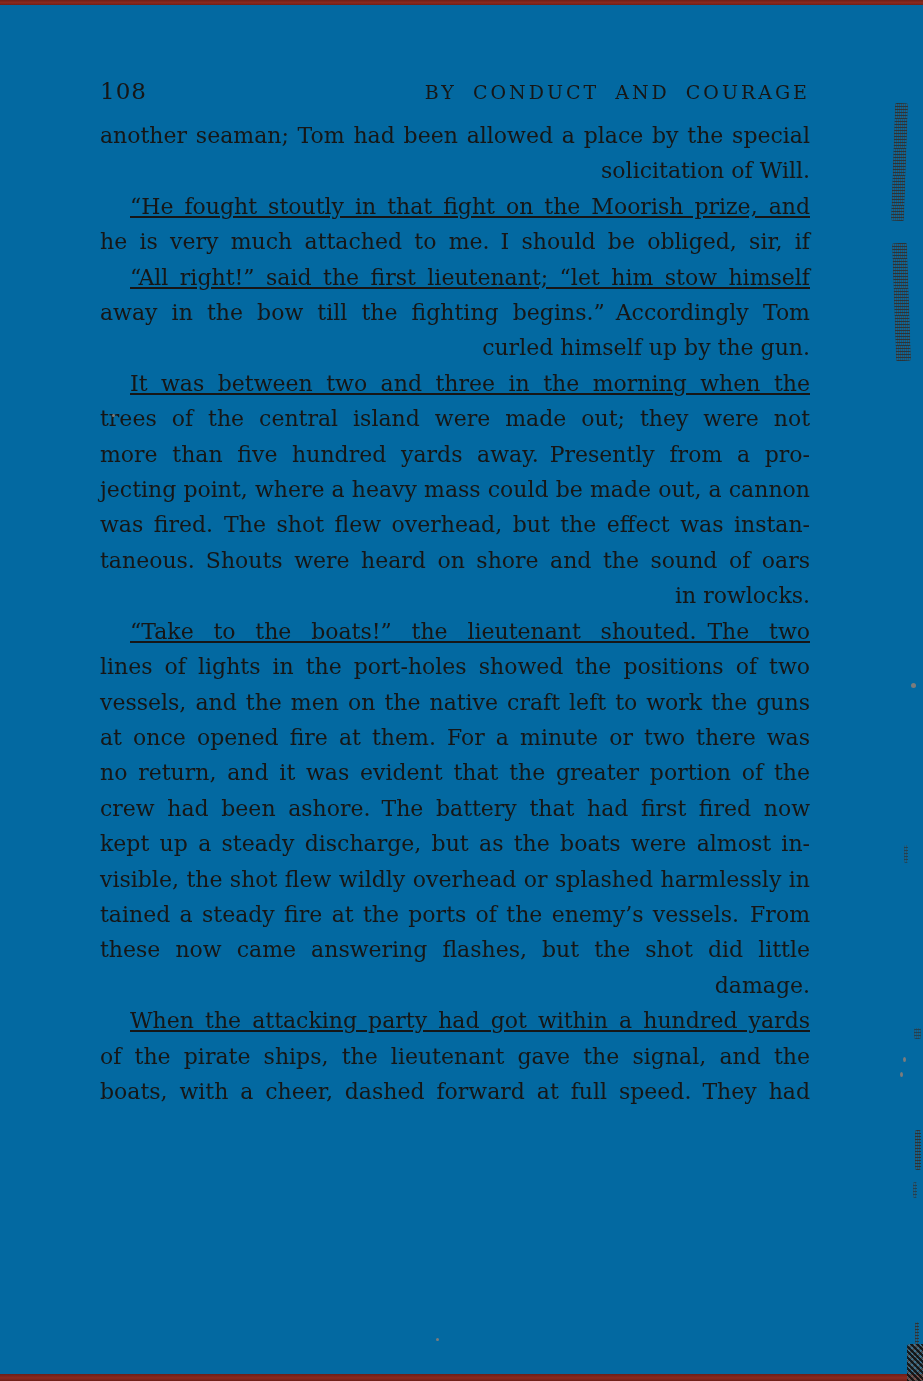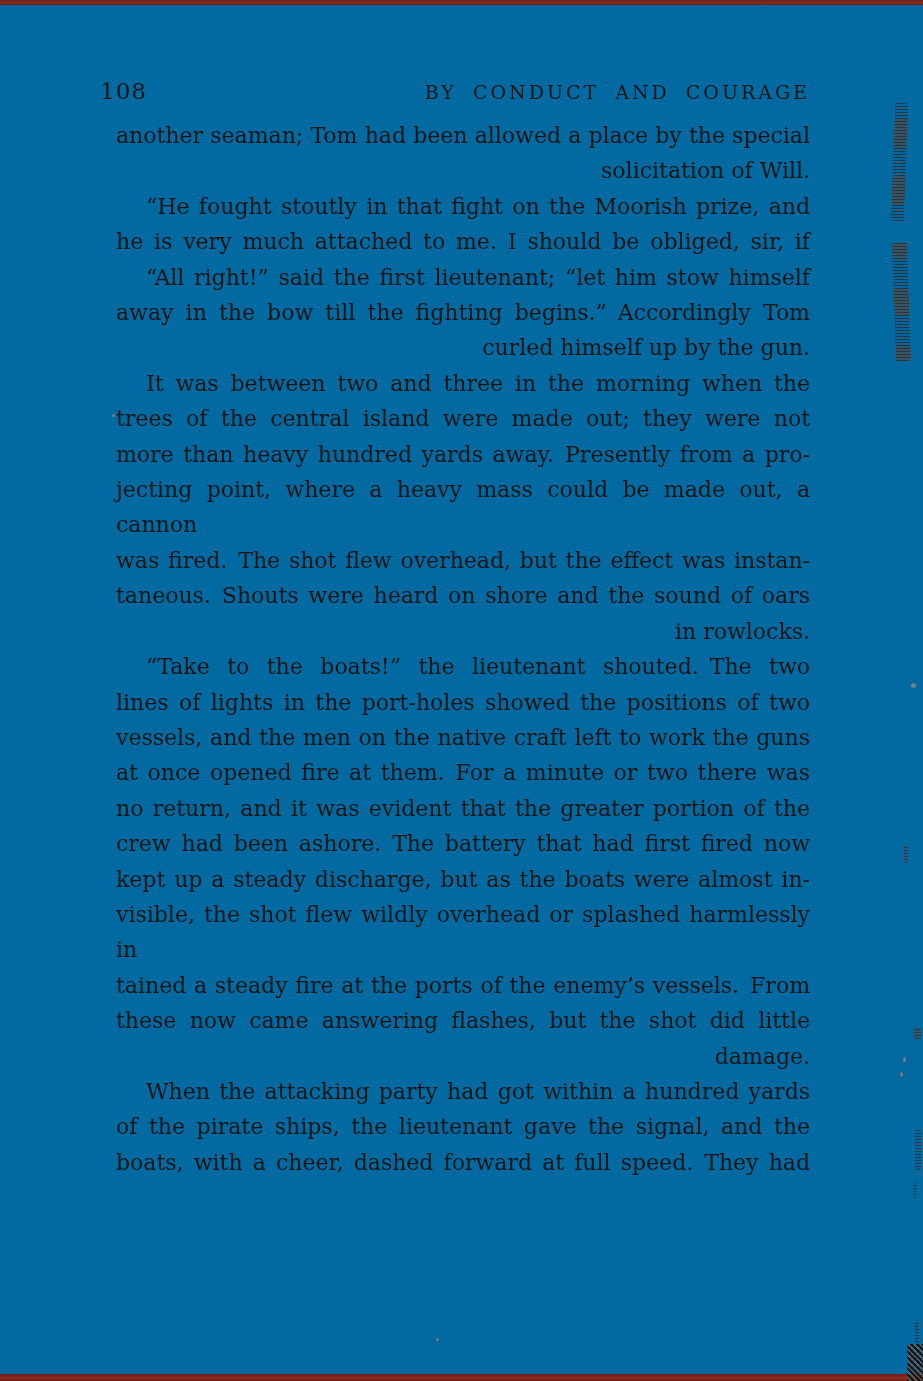--- a/index.html
+++ b/index.html
@@ -28,22 +28,22 @@
     font-size:19px;line-height:26px;letter-spacing:3px;word-spacing:7px;
     font-weight:500;
   }
 
   
   #bodytext{
     position:absolute;left:100px;top:118px;width:710px;
     font-size:22px;line-height:35.4px;
   }
   .line{min-height:35.4px;text-align:right;}
-  .line.j{text-align:justify;text-align-last:justify;margin-left:16px;}
-  .line.ind{padding-left:30px;}
+  .line.j{text-align:justify;text-align-last:justify;}
+  .line.ind{padding-left:30px;text-decoration:underline;}
 
   
   .art{position:absolute;border-radius:2px;
     background-image:
       repeating-linear-gradient(0deg, rgba(45,45,45,.85) 0 1px, rgba(0,0,0,0) 1px 3px),
       repeating-linear-gradient(90deg, rgba(70,70,70,.7) 0 1px, rgba(0,0,0,0) 1px 2px);
   }
   .art.light{opacity:.75;}
   .art.dense{
     background-image:
@@ -69,21 +69,21 @@
   <div id="bodytext">
       <div class="line j">another seaman; Tom had been allowed a place by the special</div>
       <div class="line">solicitation of Will.</div>
       <div class="line j ind">“He fought stoutly in that fight on the Moorish prize, and</div>
       <div class="line j">he is very much attached to me. I should be obliged, sir, if</div>
       <div class="line j ind">“All right!” said the first lieutenant; “let him stow himself</div>
       <div class="line j">away in the bow till the fighting begins.” Accordingly Tom</div>
       <div class="line">curled himself up by the gun.</div>
       <div class="line j ind">It was between two and three in the morning when the</div>
       <div class="line j">trees of the central island were made out; they were not</div>
-      <div class="line j">more than heavy hundred yards away. Presently from a pro-</div>
+      <div class="line j">more than five hundred yards away. Presently from a pro-</div>
       <div class="line j">jecting point, where a heavy mass could be made out, a cannon</div>
       <div class="line j">was fired. The shot flew overhead, but the effect was instan-</div>
       <div class="line j">taneous. Shouts were heard on shore and the sound of oars</div>
       <div class="line">in rowlocks.</div>
       <div class="line j ind">“Take to the boats!” the lieutenant shouted. The two</div>
       <div class="line j">lines of lights in the port-holes showed the positions of two</div>
       <div class="line j">vessels, and the men on the native craft left to work the guns</div>
       <div class="line j">at once opened fire at them. For a minute or two there was</div>
       <div class="line j">no return, and it was evident that the greater portion of the</div>
       <div class="line j">crew had been ashore. The battery that had first fired now</div>

